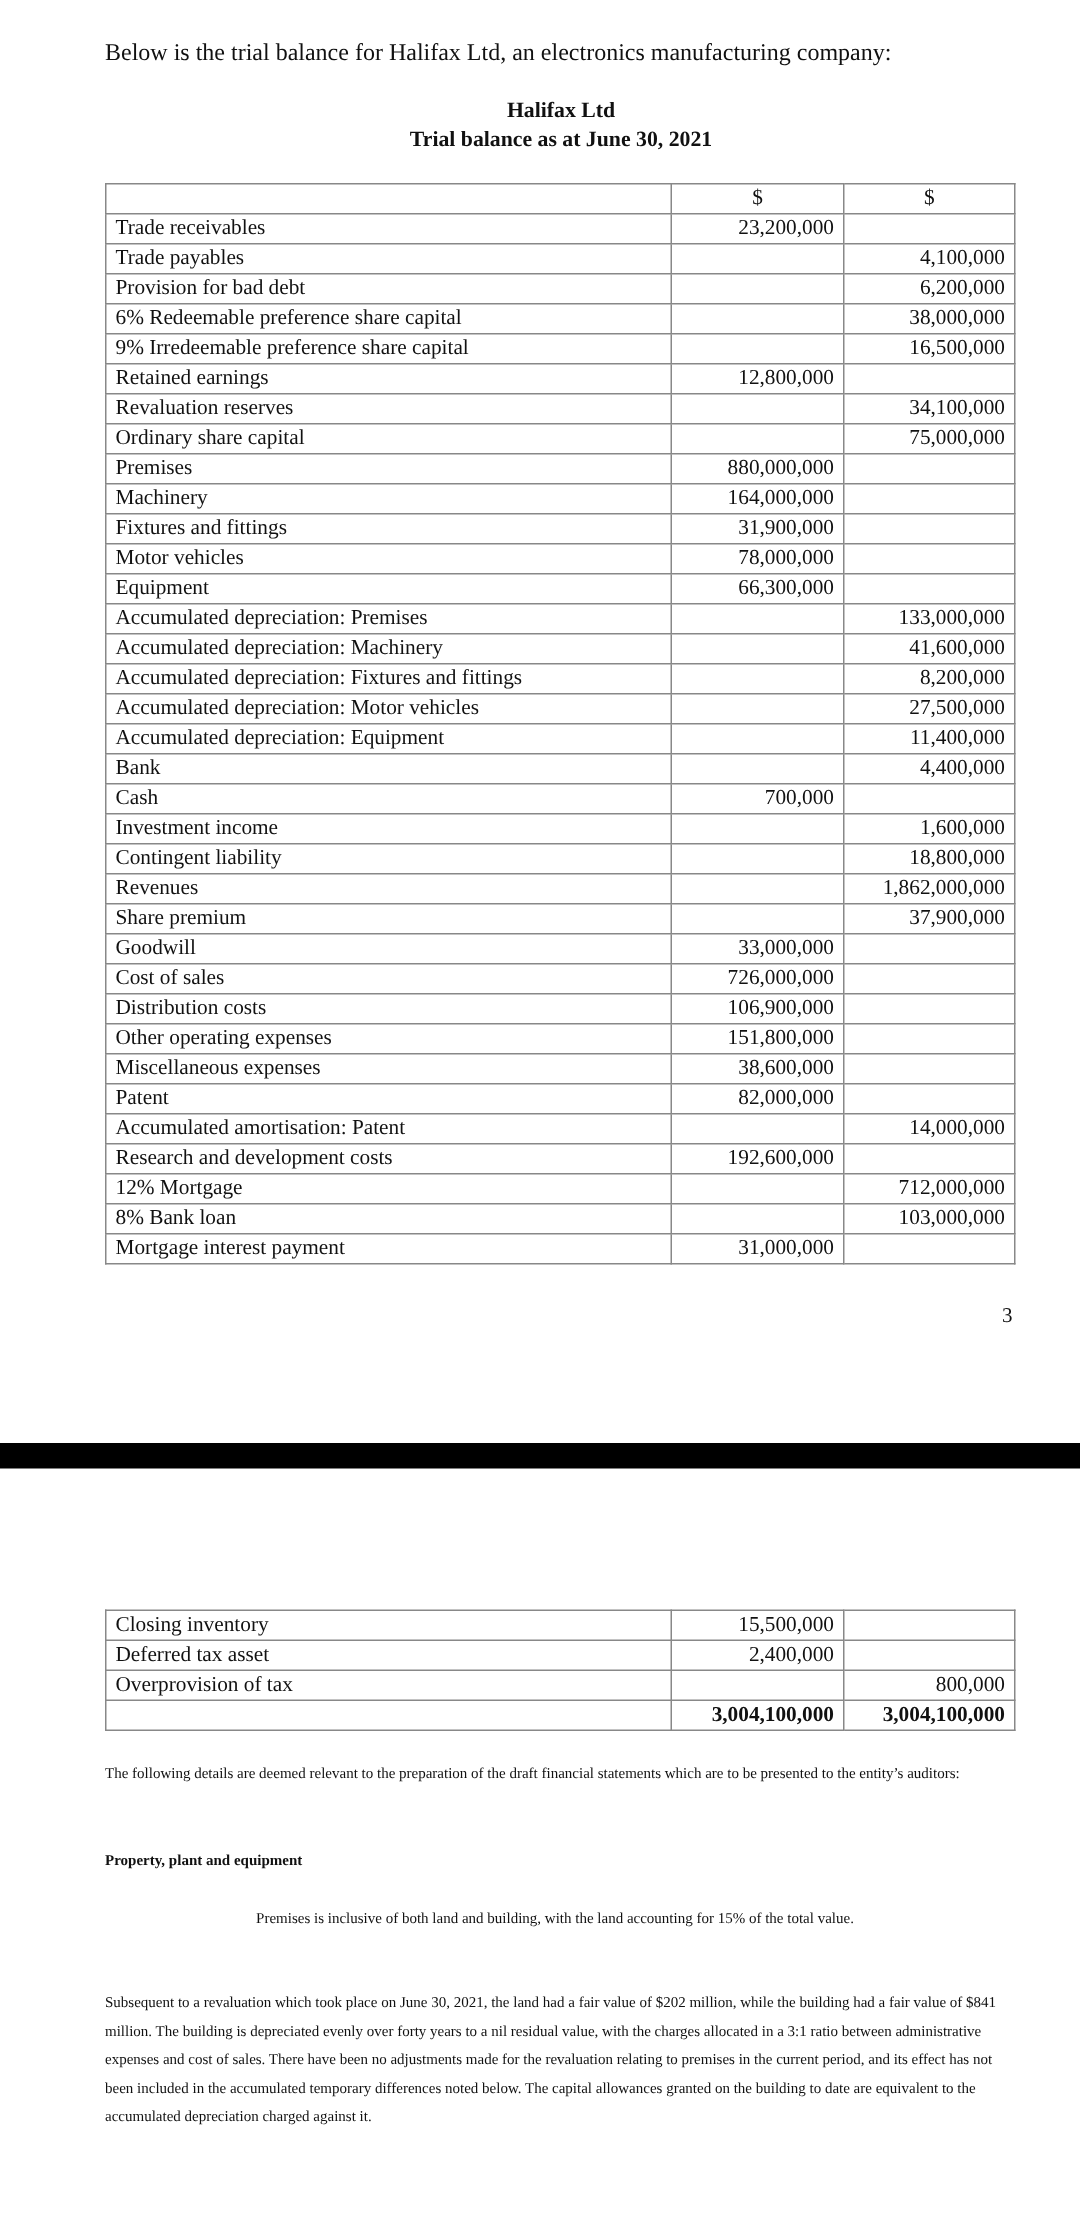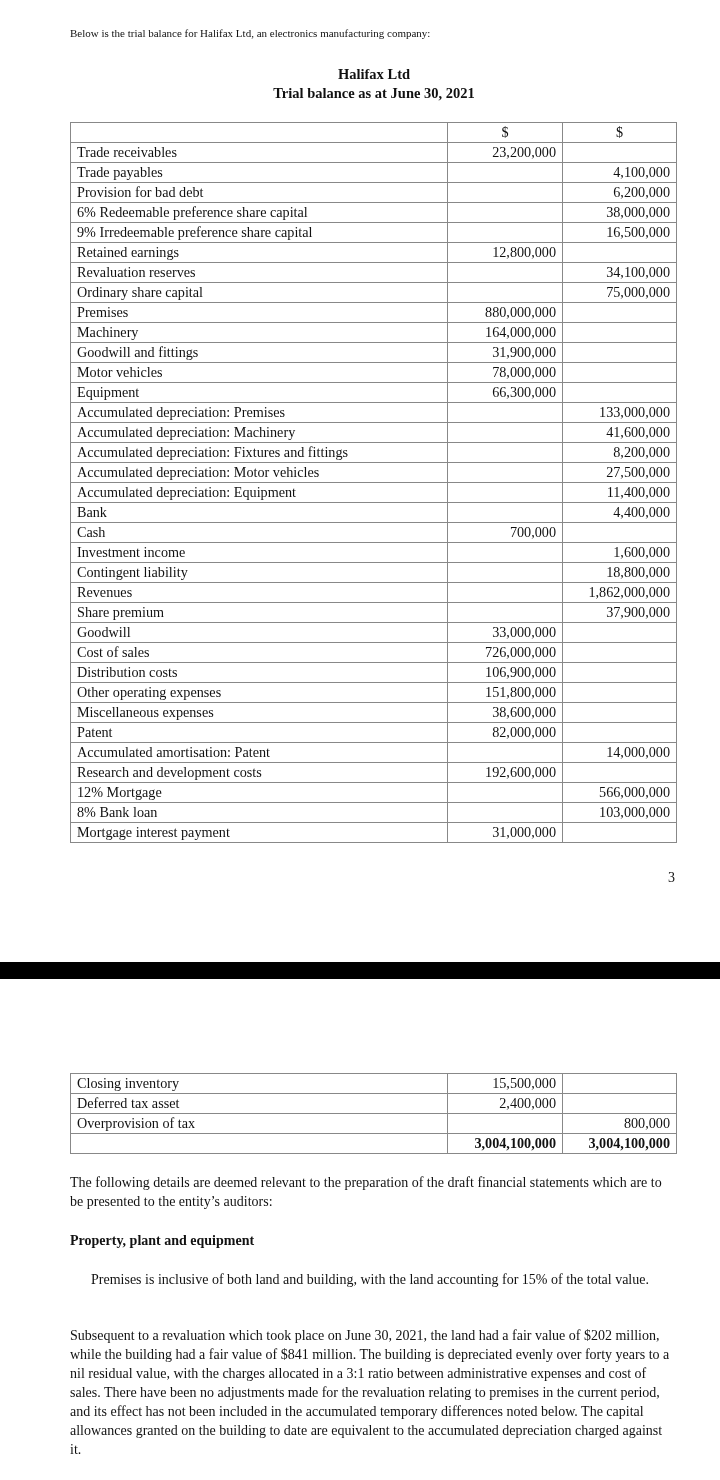--- a/index.html
+++ b/index.html
@@ -1,27 +1,27 @@
 <!DOCTYPE html>
 <html><head>
 <meta charset="utf-8">
 <style>
   html, body { margin:0; padding:0; background:#ffffff; }
   body { width:720px; height:1480px; position:relative; overflow:hidden;
          font-family:"Liberation Serif", "DejaVu Serif", serif; color:#111; font-size:14.2px; }
-  .intro { position:absolute; left:70px; top:27px; font-size:11px; }
+  .intro { position:absolute; left:70px; top:27px; font-size:16px; }
   .title { position:absolute; left:0; width:748px; text-align:center; font-weight:bold; font-size:14.5px; }
   table.tb { position:absolute; border-collapse:collapse; table-layout:fixed; }
   table.tb td { border:1px solid #888; padding:0 6px; height:19px; line-height:19px; white-space:nowrap; }
   table.tb td.num { text-align:right; }
   table.tb td.hdr { text-align:center; }
   table.tb td.bold { font-weight:bold; }
   .pagenum { position:absolute; left:668px; top:870px; font-size:14px; }
   .divider { position:absolute; left:0; top:962px; width:720px; height:17px; background:#000; }
-  .para { position:absolute; left:70px; width:600px; line-height:19px; font-size:14px; }
+  .para { position:absolute; left:70px; width:600px; line-height:19px; font-size:10px; }
   .heading { font-weight:bold; }
 </style>
 </head>
 <body>
 
 <div class="intro">Below is the trial balance for Halifax Ltd, an electronics manufacturing company:</div>
 <div class="title" style="top:66px;">Halifax Ltd</div>
 <div class="title" style="top:85px;">Trial balance as at June 30, 2021</div>
 
 <table class="tb" id="tb1" style="left:70px; top:122px; width:606px;">
@@ -80,21 +80,21 @@
         <td>Premises</td>
         <td class="num">880,000,000</td>
         <td class="num"></td>
       </tr>
       <tr>
         <td>Machinery</td>
         <td class="num">164,000,000</td>
         <td class="num"></td>
       </tr>
       <tr>
-        <td>Goodwill and fittings</td>
+        <td>Fixtures and fittings</td>
         <td class="num">31,900,000</td>
         <td class="num"></td>
       </tr>
       <tr>
         <td>Motor vehicles</td>
         <td class="num">78,000,000</td>
         <td class="num"></td>
       </tr>
       <tr>
         <td>Equipment</td>
@@ -192,21 +192,21 @@
         <td class="num">14,000,000</td>
       </tr>
       <tr>
         <td>Research and development costs</td>
         <td class="num">192,600,000</td>
         <td class="num"></td>
       </tr>
       <tr>
         <td>12% Mortgage</td>
         <td class="num"></td>
-        <td class="num">566,000,000</td>
+        <td class="num">712,000,000</td>
       </tr>
       <tr>
         <td>8% Bank loan</td>
         <td class="num"></td>
         <td class="num">103,000,000</td>
       </tr>
       <tr>
         <td>Mortgage interest payment</td>
         <td class="num">31,000,000</td>
         <td class="num"></td>

